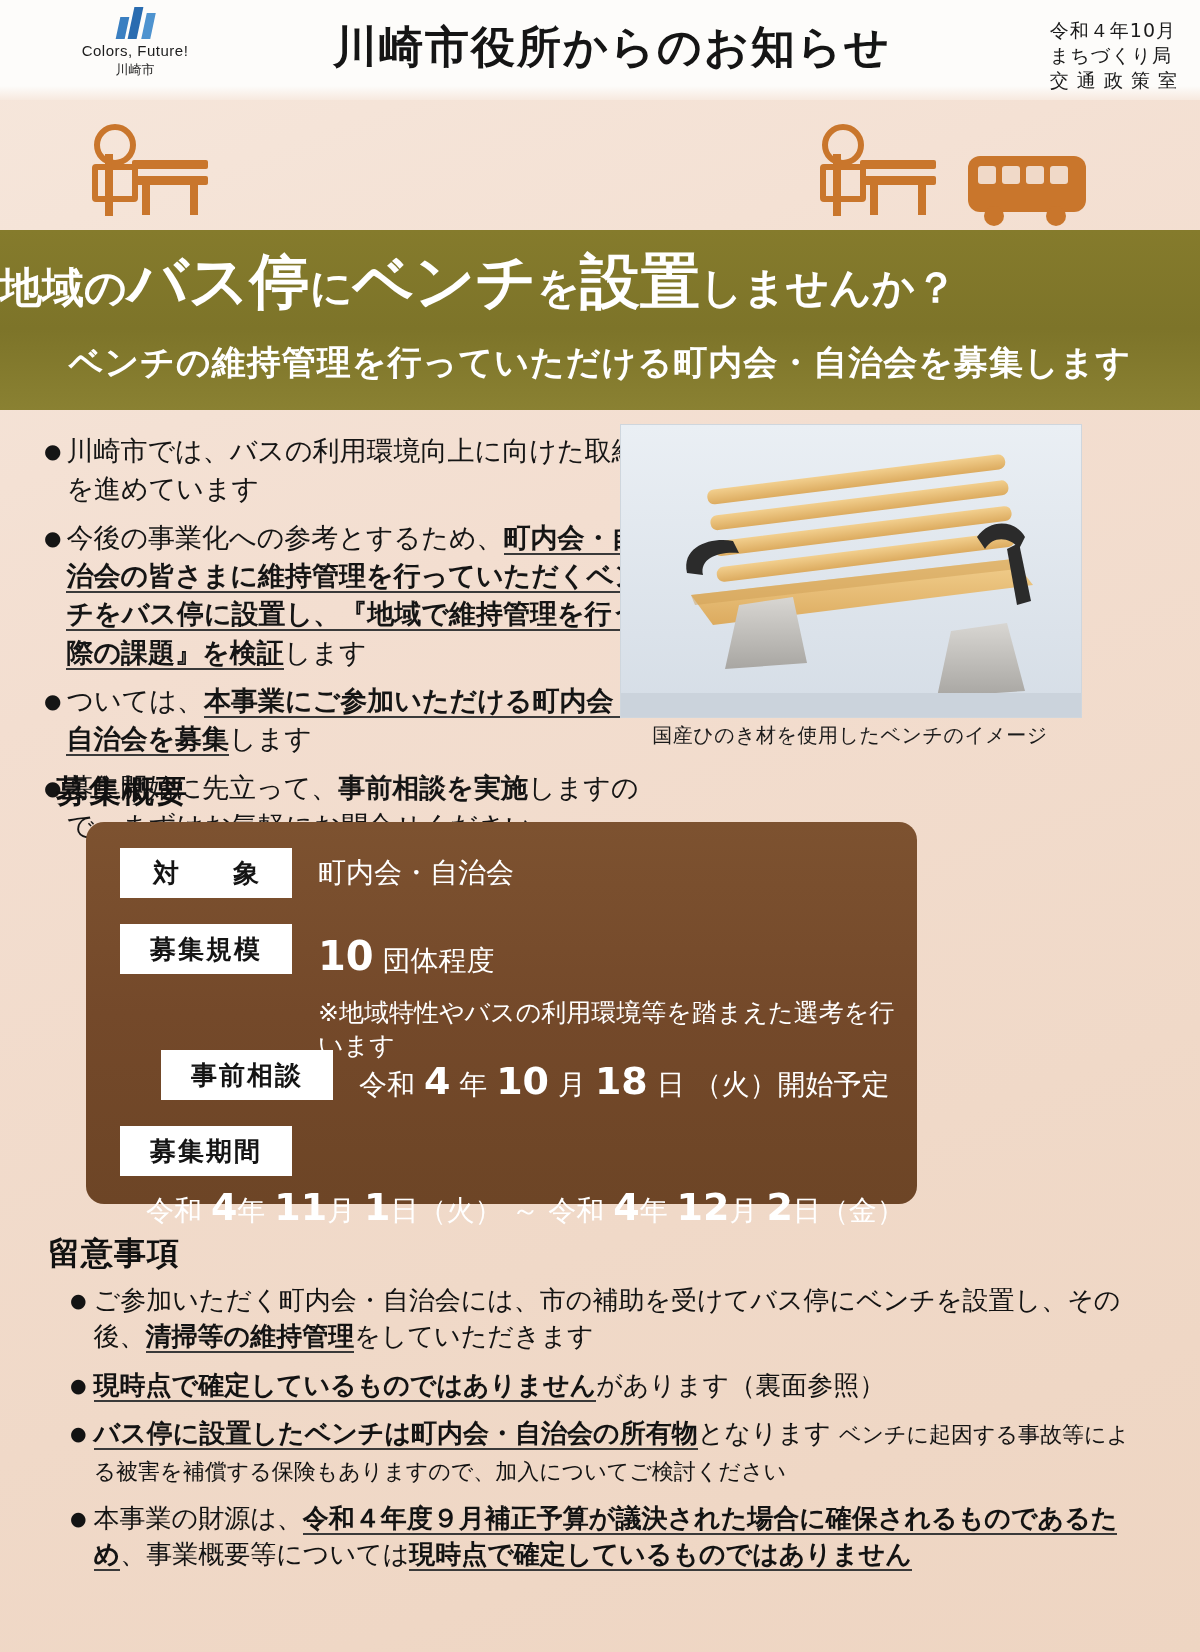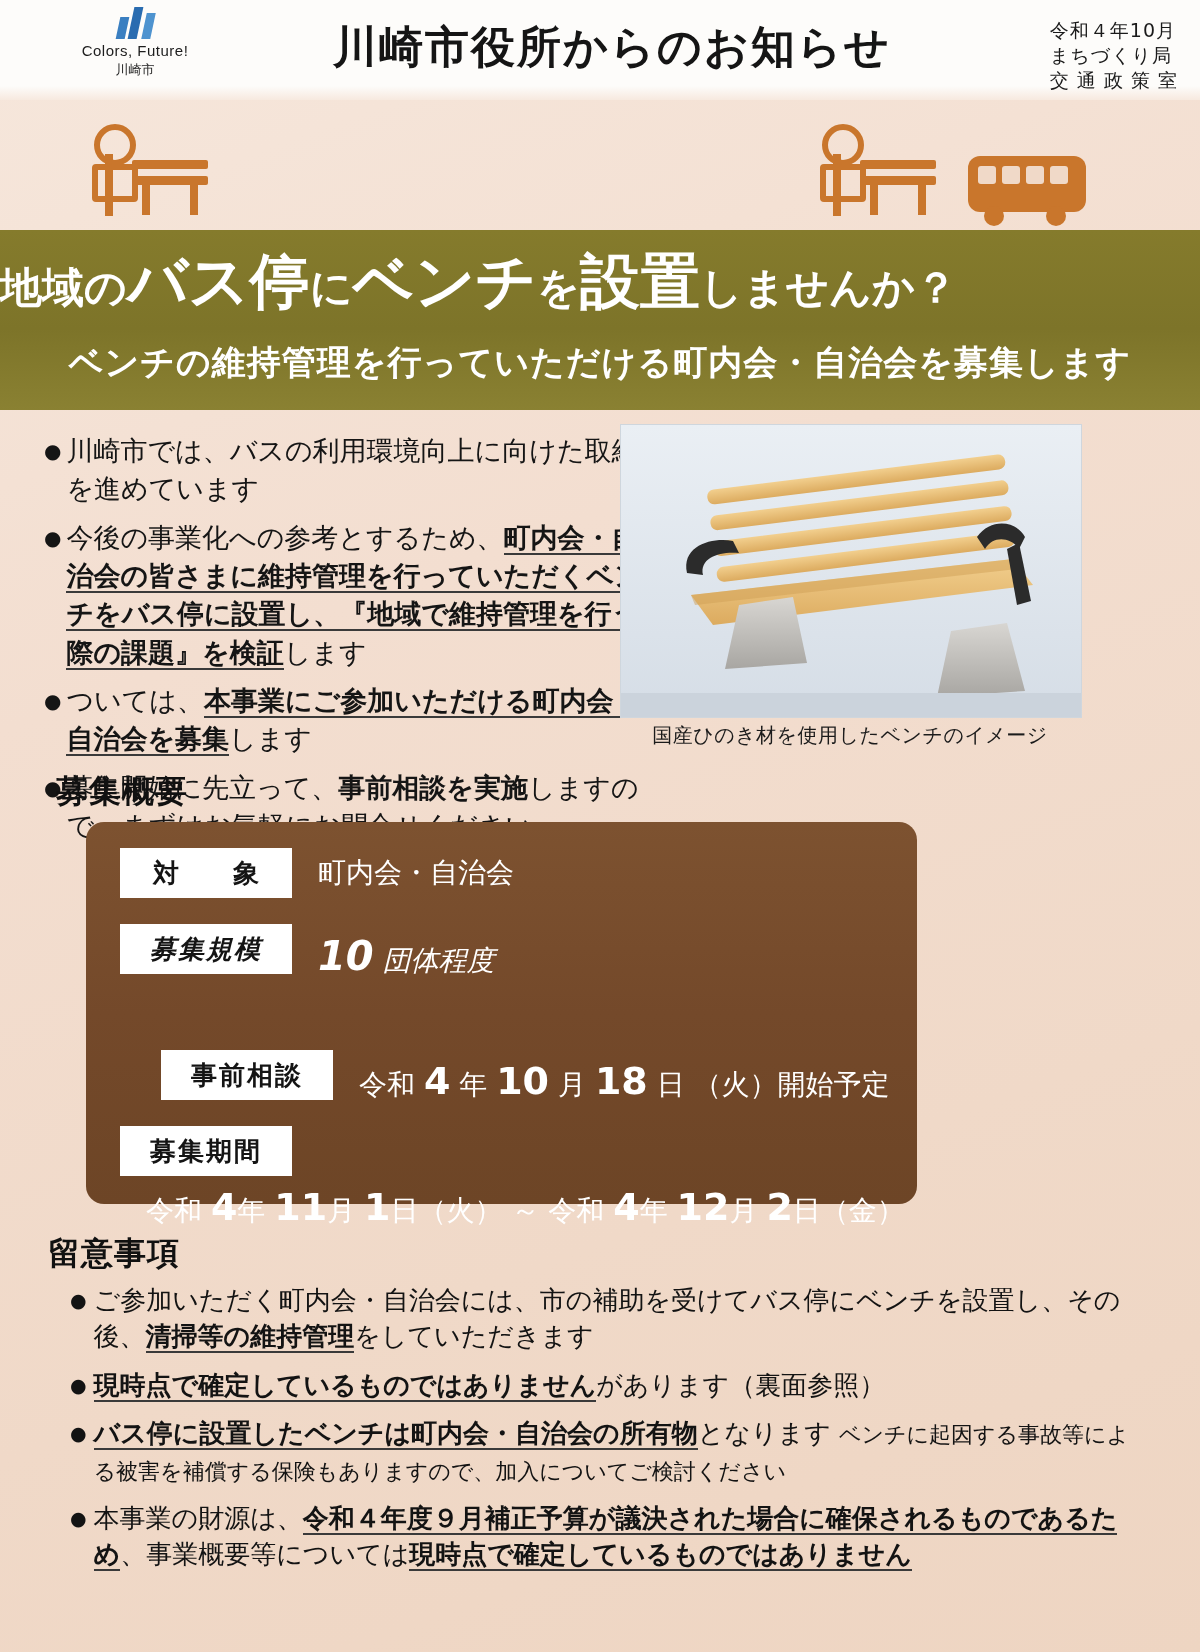--- a/index.html
+++ b/index.html
@@ -311,21 +311,21 @@
     color: #ffffff;
     font-size: 28px;
     line-height: 1.34;
     padding-top: 6px;
   }
   .pval .num { font-size: 40px; font-weight: bold; }
   .pval .numbig { font-size: 38px; font-weight: bold; }
   .pval .note { display:block; font-size: 25px; margin-top: 12px; }
 
   #prow-taishou { top: 26px; }
-  #prow-kibo    { top: 102px; font-style: italic; }
+  #prow-kibo    { top: 102px; }
   #prow-jizen   { top: 228px; padding-left: 41px; }
   #prow-kikan   { top: 304px; flex-direction: column; }
 
   
   .notes {
     position: absolute;
     left: 70px; top: 1282px;
     width: 1070px;
     font-size: 26px;
     line-height: 1.4;
@@ -485,20 +485,21 @@
     <div class="prow" id="prow-taishou">
       <div class="plabel spaced">対　象</div>
       <div class="pval">町内会・自治会</div>
     </div>
 
     <div class="prow" id="prow-kibo">
       <div class="plabel">募集規模</div>
       <div class="pval">
         <span class="num">10</span>
         <span>団体程度</span>
+        <span class="note">※地域特性やバスの利用環境等を踏まえた選考を行います</span>
       </div>
     </div>
 
     <div class="prow" id="prow-jizen">
       <div class="plabel">事前相談</div>
       <div class="pval">
         <span>令和</span>
         <span class="numbig">4</span>
         <span>年</span>
         <span class="numbig">10</span>

